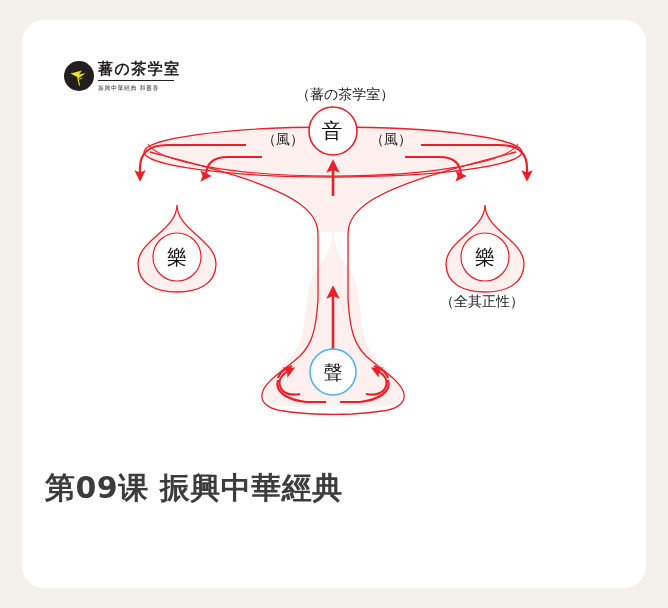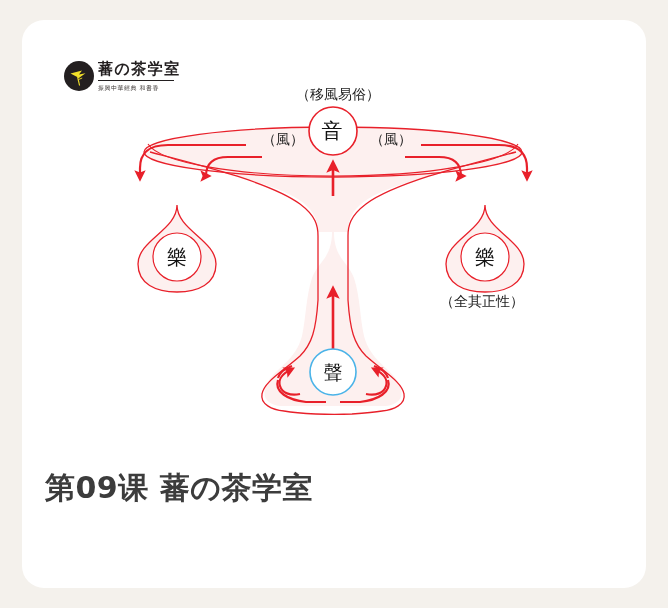--- a/index.html
+++ b/index.html
@@ -246,25 +246,25 @@
         <path d="M278 380 C 274 392 288 400 306 402 L 326 402"></path>
         <path d="M388 380 C 392 392 378 400 360 402 L 340 402"></path>
       </g>
 
       <g>
         <circle cx="333" cy="372" r="23" fill="#ffffff" stroke="#4ab3e8" stroke-width="1.6"></circle>
       </g>
     </svg>
   </div>
 
-  <div class="lbl lbl-top">（移風易俗）</div>
+  <div class="lbl lbl-top">（蕃の茶学室）</div>
   <div class="lbl lbl-feng-l">（風）</div>
   <div class="lbl lbl-feng-r">（風）</div>
   <div class="lbl lbl-yifeng">（全其正性）</div>
 
   <div class="node-char node-yin">音</div>
   <div class="node-char node-le-l">樂</div>
   <div class="node-char node-le-r">樂</div>
   <div class="node-char node-sheng">聲</div>
 
-  <div class="page-title">第09课 蕃の茶学室</div>
+  <div class="page-title">第09课 振興中華經典</div>
 
 </div>
 
 </body></html>

